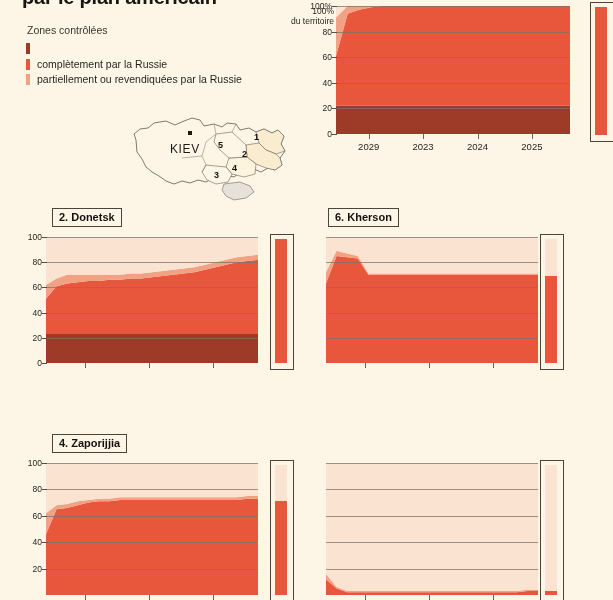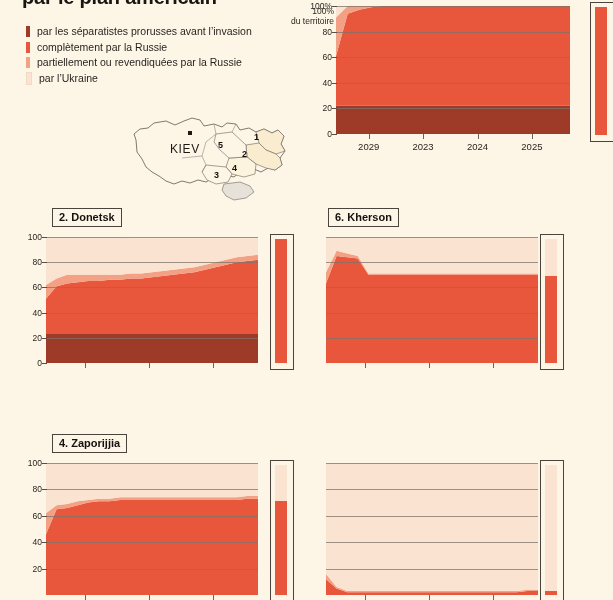--- a/index.html
+++ b/index.html
@@ -69,36 +69,32 @@
   .unit-note{position:absolute;font-size:8.5px;line-height:10px;color:#2a251f;text-align:right;}
 </style>
 </head>
 <body>
 
 <div class="root">
 
   <div class="headline">par le plan américain</div>
 
   <div class="legend">
+    <div class="legend-title">Zones contrôlées</div>
 
     <div class="legend-row">
       <span class="sw" style="background:#9e3b28"></span>
-      <span class="legend-label">par les séparatistes prorusses avant l’invasion</span>
     </div>
     <div class="legend-row">
       <span class="sw" style="background:#e8563c"></span>
       <span class="legend-label">complètement par la Russie</span>
     </div>
     <div class="legend-row">
       <span class="sw" style="background:#f3a185"></span>
       <span class="legend-label">partiellement ou revendiquées par la Russie</span>
-    </div>
-    <div class="legend-row">
-      <span class="sw" style="background:#fae3d1;border:1px solid #f0dcc6"></span>
-      <span class="legend-label">par l’Ukraine</span>
     </div>
   </div>
 
   <div class="map">
     <svg width="166" height="95" viewBox="0 0 166 95">
       <path d="M8,28 L6,22 L12,17 L20,16 L26,11 L38,9 L47,13 L56,9 L64,6 L72,8 L76,14 L86,12 L94,15 L99,11
            L108,12 L112,18 L121,16 L128,20 L136,17 L144,21 L150,18 L156,24 L153,32 L157,39 L152,46
            L154,53 L147,58 L140,56 L133,60 L126,57 L120,62 L112,60 L106,65 L98,63 L92,68 L85,66
            L78,70 L70,68 L62,71 L54,69 L46,72 L38,69 L31,64 L24,60 L18,55 L14,47 L9,40 Z" fill="#fdf6e7" stroke="#4a443c" stroke-width="0.7" stroke-linejoin="round"></path>
 

